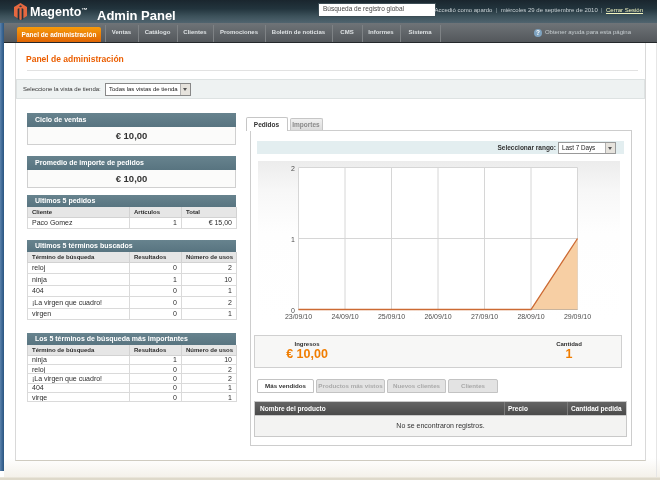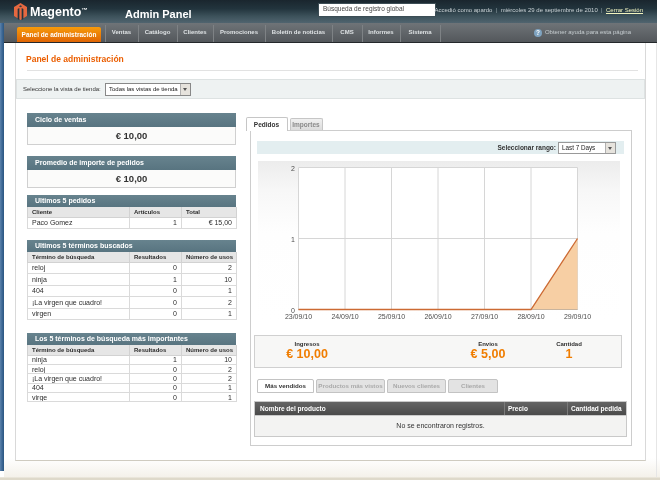--- a/index.html
+++ b/index.html
@@ -6,21 +6,21 @@
  font-family:"Liberation Sans",sans-serif;-webkit-font-smoothing:antialiased;}
 .abs{position:absolute;}
 
 #bluestrip{left:0;top:0;width:4px;height:471px;background:linear-gradient(90deg,#5d83ab,#3c6795 55%,#2c567f);}
 #winedge{left:656px;top:43px;width:1px;height:434px;background:#e6e6e6;}
 #botbar{left:0;top:477px;width:660px;height:3px;background:#ded9ca;border-top:1px solid #e9e5da;}
 #botgrad{left:4px;top:458px;width:656px;height:19px;background:linear-gradient(#ffffff,#f4f1ea);}
 
 #header{left:0;top:0;width:657px;height:23px;background:linear-gradient(#1a262e,#22343d 38%,#3c515a 70%,#50646f 100%);}
 #brand{left:30px;top:5px;color:#fff;font-size:12.5px;font-weight:bold;width:200px;}
-#brand .ap{position:absolute;left:67px;top:3px;font-size:11px;margin-left:28px;}
+#brand .ap{position:absolute;left:67px;top:3px;font-size:13px;}
 #gsearch{left:318px;top:3px;width:112px;height:11px;background:#fff;border:1px solid #3c4d55;color:#444;font-size:6.5px;padding:1px 0 0 4px;}
 #hright{right:14px;top:7px;color:#c9d1d4;font-size:6px;}
 #hright .lnk{color:#f2f4bf;text-decoration:underline;}
 
 #nav{left:4px;top:23px;width:653px;height:19px;background:linear-gradient(#6f7478,#53575b);border-bottom:1px solid #24282b;}
 .nsep{position:absolute;top:2px;width:1px;height:17px;background:#7e8285;}
 #atab{left:13px;top:4px;width:84px;height:15px;background:linear-gradient(#f79b0b,#e06504);border-radius:2px 2px 0 0;color:#fff;font-weight:bold;font-size:6.5px;text-align:center;line-height:15px;}
 .nitem{position:absolute;top:0;height:19px;line-height:19px;color:#dde1e3;font-weight:bold;font-size:6px;text-align:center;}
 #nhelp{position:absolute;right:26px;top:0;height:19px;line-height:19px;color:#c6cdd0;font-size:6px;}
 #nhelp .ic{display:inline-block;width:8px;height:8px;border-radius:50%;background:#7fa3c0;color:#fff;font-size:6.5px;line-height:8px;text-align:center;font-weight:bold;vertical-align:-1px;margin-right:3px;}
@@ -276,24 +276,20 @@
         <text x="226.5" y="158" text-anchor="middle">27/09/10</text>
         <text x="273" y="158" text-anchor="middle">28/09/10</text>
         <text x="319.5" y="158" text-anchor="middle">29/09/10</text>
       </g>
     </svg>
     <div id="totals">
       <div class="c" style="left:7px">
           <div class="tl">Ingresos</div>
           <div class="tv">€ 10,00</div>
         </div>
-      <div class="c" style="left:188px">
-          <div class="tl">Envios</div>
-          <div class="tv">€ 5,00</div>
-        </div>
       <div class="c" style="left:269px">
           <div class="tl">Cantidad</div>
           <div class="tv">1</div>
         </div>
     </div>
     <div class="btab on" style="left:6px;width:55px;">Más vendidos</div>
     <div class="btab off" style="left:65px;width:67px;">Productos más vistos</div>
     <div class="btab off" style="left:136px;width:57px;">Nuevos clientes</div>
     <div class="btab off" style="left:197px;width:48px;">Clientes</div>
     <div id="ptable">

